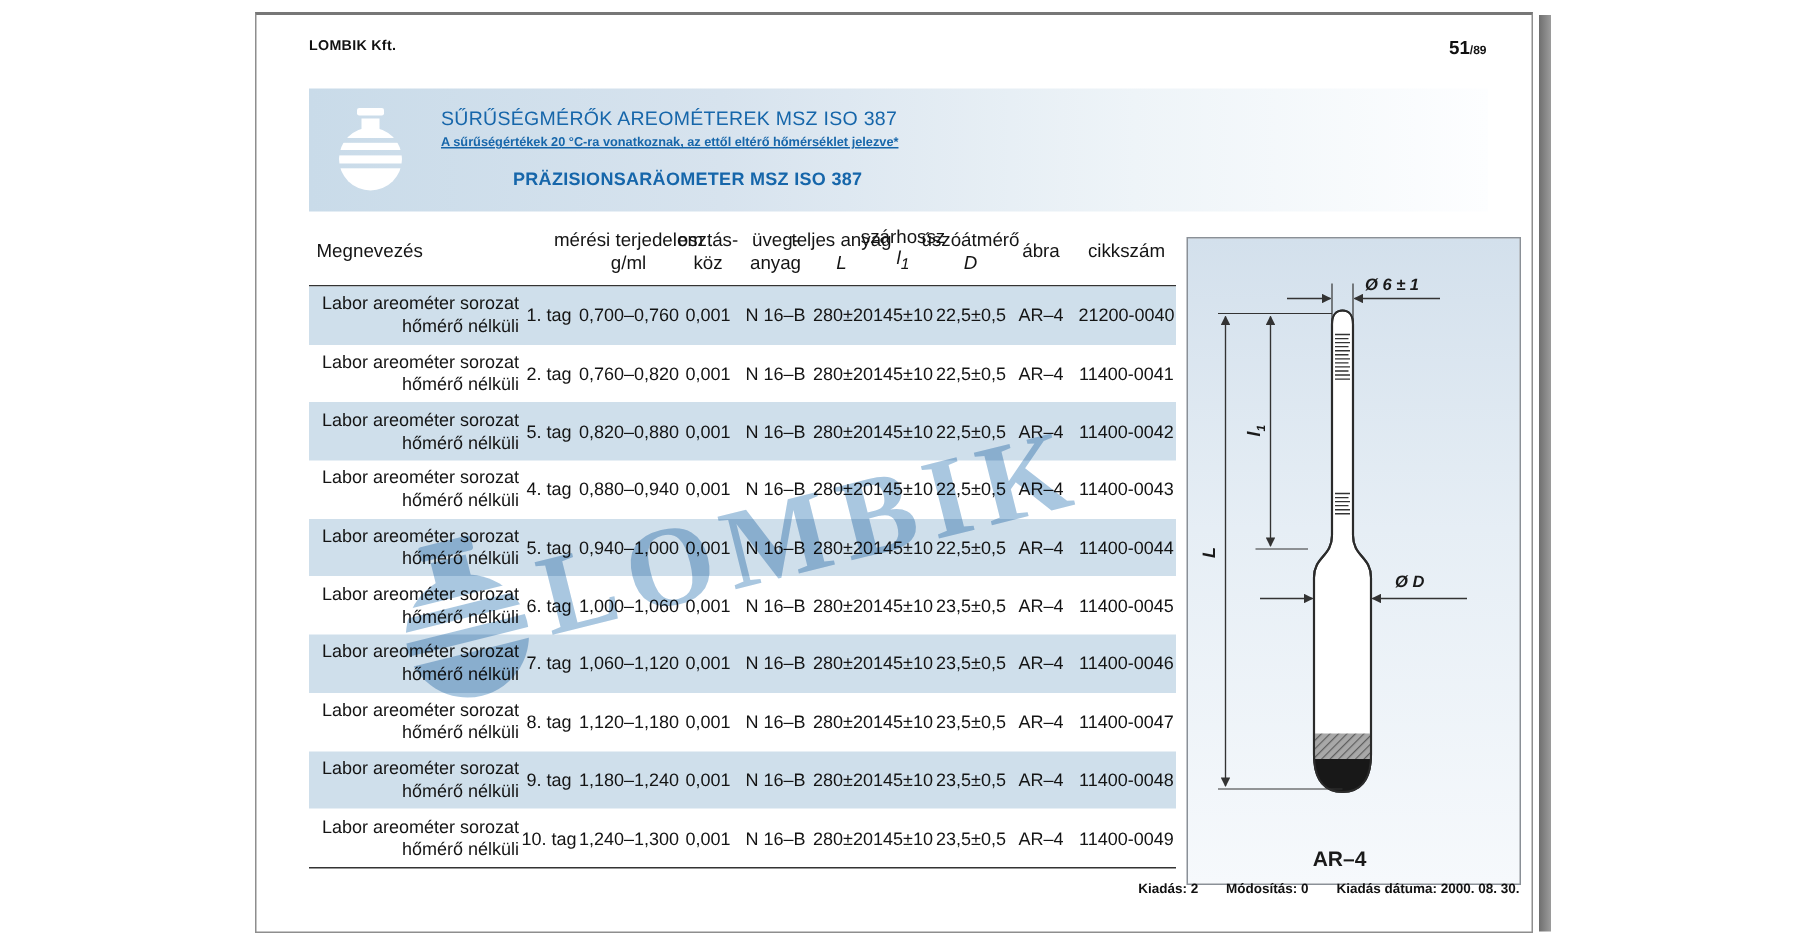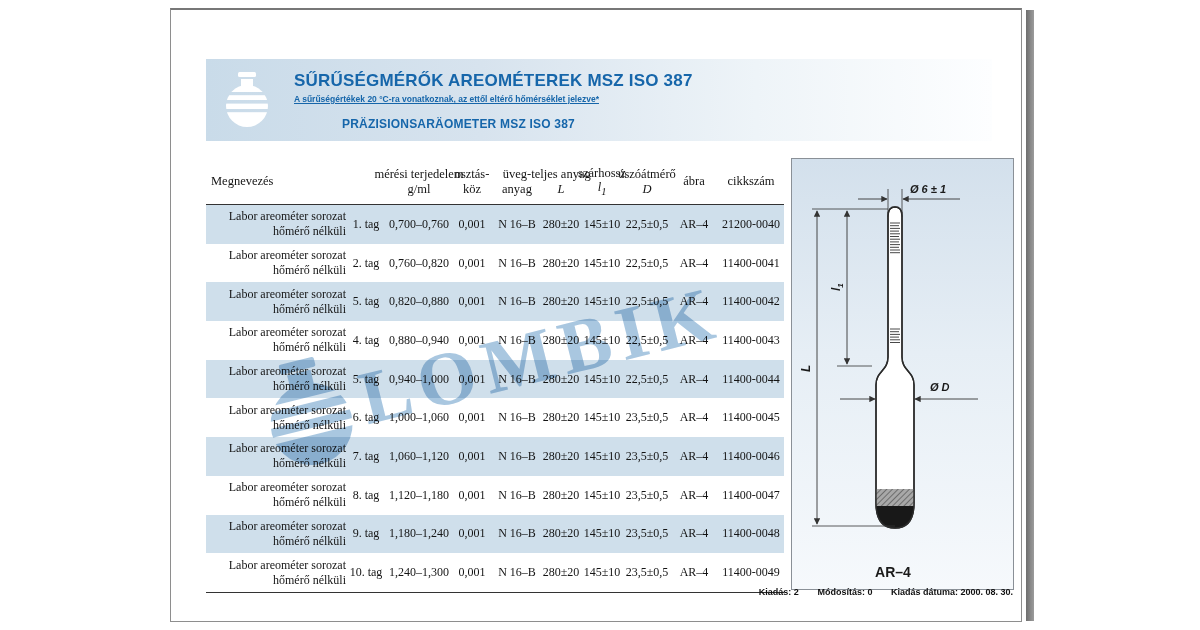--- a/index.html
+++ b/index.html
@@ -13,25 +13,25 @@
   .company{position:absolute;left:0;top:2px;font-size:9.5px;font-weight:700;color:#111;letter-spacing:.2px;}
   .pagenum{position:absolute;right:0;top:0;font-weight:700;color:#111;}
   .pagenum .big{font-size:12.5px;}
   .pagenum .small{font-size:8px;}
   
   .band{position:absolute;left:35px;top:49px;width:786px;height:82px;
         background:linear-gradient(to right,#c9dbe9 0%,#d7e3ee 35%,#eef4f8 70%,#fdfeff 100%);
         display:flex;align-items:flex-start;}
   .band-logo{margin:11px 0 0 18px;}
   .band-text{margin:12px 0 0 24px;color:#1666aa;}
-  .t1{font-size:17px;font-weight:700;letter-spacing:.2px;}
+  .t1{font-size:13px;font-weight:400;letter-spacing:.2px;}
   .t2{font-size:8.5px;font-weight:700;margin-top:3px;text-decoration:underline;}
   .t3{font-size:12px;font-weight:700;margin-top:13px;letter-spacing:.2px;padding-left:48px;}
   
-  .table{position:absolute;left:35px;top:135px;width:578px;font-family:Liberation Serif, serif;color:#141414;margin-top:14px;}
+  .table{position:absolute;left:35px;top:135px;width:578px;font-family:Liberation Sans, sans-serif;color:#141414;}
   .thead{display:grid;grid-template-columns:140px 40px 66px 40px 50px 38px 44px 46px 48px 66px;
          height:45px;border-bottom:1.5px solid #333;}
   .th{display:flex;flex-direction:column;align-items:center;justify-content:center;
       font-size:12.5px;line-height:1.15;text-align:center;white-space:nowrap;overflow:visible;}
   .th.name-h{grid-column:span 2;align-items:flex-start;justify-content:center;padding-left:5px;}
   .l2{display:block;}
   .it{font-style:italic;}
   .tbody .trow{display:grid;grid-template-columns:140px 40px 66px 40px 50px 38px 44px 46px 48px 66px;
          height:38.7px;align-items:center;}
   .trow.alt{background:#cfdfeb;}
@@ -50,20 +50,24 @@
            color:#8cb4d6;line-height:1;}
   
   .footer{position:absolute;left:0;right:0;top:577px;text-align:right;font-size:9px;font-weight:700;color:#111;}
   .footer span{margin:0 8px;}
 </style>
 </head>
 <body>
 
 <div class="paper">
 
+  <div class="toprow">
+    <div class="company">LOMBIK Kft.</div>
+    <div class="pagenum"><span class="big">51</span><span class="small">/89</span></div>
+  </div>
 
   <div class="band">
     <div class="band-logo">
       <svg width="46" height="58" viewBox="0 0 46 58">
         <mask id="flaskmask">
           <rect width="46" height="58" fill="black"></rect>
           <g fill="white">
             <rect x="14" y="2" width="18" height="5" rx="1.5"></rect>
             <rect x="17" y="9" width="12" height="9"></rect>
             <circle cx="23" cy="36" r="21"></circle>

